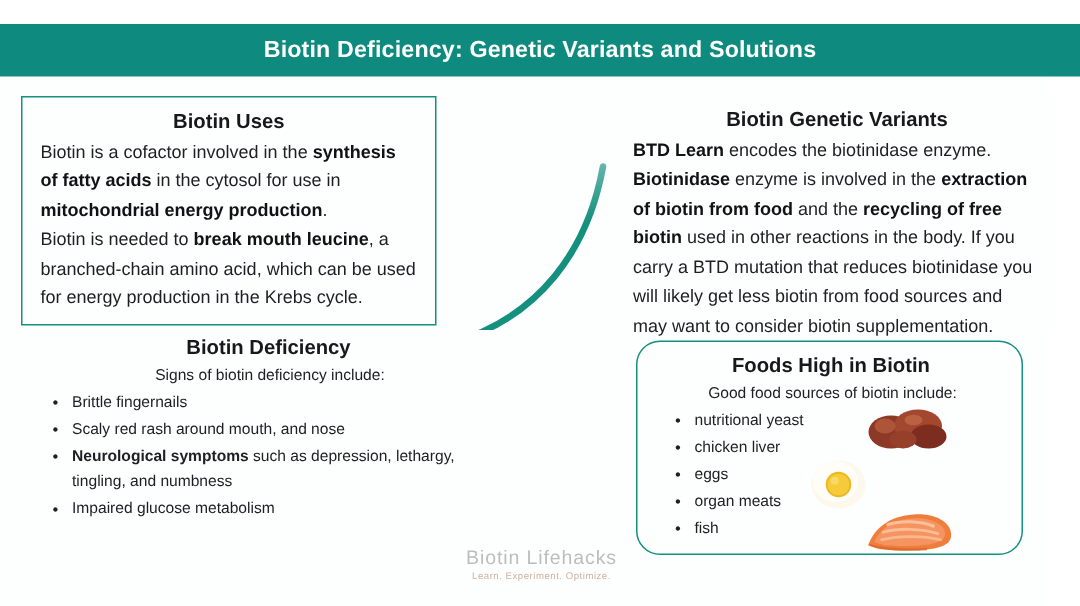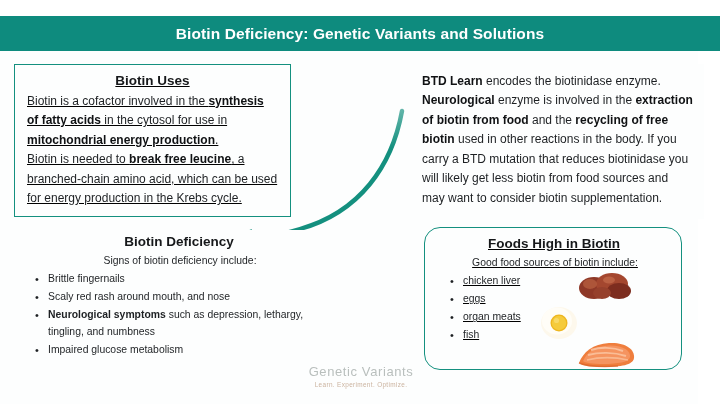--- a/index.html
+++ b/index.html
@@ -41,21 +41,20 @@
   }
 
   
   .panel {
     position: absolute;
     box-sizing: border-box;
     background: #fdfefe;
   }
   .panel.bordered {
     border: 1.6px solid #14907f;
-    text-decoration: underline;
   }
   .panel-title {
     text-align: center;
     font-size: 13.5px;
     font-weight: bold;
     color: #16181a;
     margin: 0 0 2px 0;
     line-height: 1.25;
   }
   .body-text {
@@ -69,21 +68,21 @@
   #box-biotin-uses {
     left: 14px; top: 48px; width: 277px; height: 153px;
     padding: 8px 12px 6px 12px;
   }
   #box-genetic-variants {
     left: 412px; top: 48px; width: 292px; height: 155px;
     padding: 8px 10px 6px 10px;
     border: none;
   }
   #box-deficiency {
-    left: 14px; top: 214px; width: 330px; height: 150px;
+    left: 14px; top: 204px; width: 330px; height: 150px;
     padding: 4px 8px 4px 8px;
     border: none;
   }
   #box-foods {
     left: 424px; top: 211px; width: 258px; height: 143px;
     padding: 8px 10px 6px 12px;
     border-radius: 16px;
   }
 
   
@@ -175,45 +174,47 @@
       </linearGradient>
     </defs>
     <path d="M 402 95 C 392 150, 360 196, 300 213 C 280 219, 262 222, 248 223" fill="none" stroke="url(#arrowFade)" stroke-width="4.4" stroke-linecap="round"></path>
     <path d="M 226 223 L 252 213 L 248 223 L 252 233 Z" fill="#14907f"></path>
   </svg>
 
   <div class="panel bordered" id="box-biotin-uses" style="border-color: rgb(20, 144, 127);">
     <div class="panel-title">Biotin Uses</div>
     <div class="body-text">
         <div>Biotin is a cofactor involved in the <b>synthesis of fatty acids</b> in the cytosol for use in <b>mitochondrial energy production</b>.</div>
-        <div>Biotin is needed to <b>break free leucine</b>, a branched-chain amino acid, which can be used for energy production in the Krebs cycle.</div>
+        <div>Biotin is needed to <b>break mouth leucine</b>, a branched-chain amino acid, which can be used for energy production in the Krebs cycle.</div>
       </div>
   </div>
 
   <div class="panel" id="box-genetic-variants">
+    <div class="panel-title">Biotin Genetic Variants</div>
     <div class="body-text">
-        <div><b>BTD Learn</b> encodes the biotinidase enzyme. <b>Neurological</b> enzyme is involved in the <b>extraction of biotin from food</b> and the <b>recycling of free biotin</b> used in other reactions in the body. If you carry a BTD mutation that reduces biotinidase you will likely get less biotin from food sources and may want to consider biotin supplementation.</div>
+        <div><b>BTD Learn</b> encodes the biotinidase enzyme. <b>Biotinidase</b> enzyme is involved in the <b>extraction of biotin from food</b> and the <b>recycling of free biotin</b> used in other reactions in the body. If you carry a BTD mutation that reduces biotinidase you will likely get less biotin from food sources and may want to consider biotin supplementation.</div>
       </div>
   </div>
 
   <div class="panel" id="box-deficiency">
     <div class="panel-title">Biotin Deficiency</div>
     <div class="intro-line">Signs of biotin deficiency include:</div>
     <ul class="bullets">
         <li>Brittle fingernails</li>
         <li>Scaly red rash around mouth, and nose</li>
         <li><b>Neurological symptoms</b> such as depression, lethargy, tingling, and numbness</li>
         <li>Impaired glucose metabolism</li>
       </ul>
   </div>
 
   <div class="panel bordered" id="box-foods" style="border-color: rgb(20, 144, 127);">
     <div class="panel-title">Foods High in Biotin</div>
     <div class="intro-line">Good food sources of biotin include:</div>
     <ul class="bullets">
+        <li>nutritional yeast</li>
         <li>chicken liver</li>
         <li>eggs</li>
         <li>organ meats</li>
         <li>fish</li>
       </ul>
 
     <svg class="food-art" id="art-liver" viewBox="0 0 62 34">
       <ellipse cx="22" cy="18" rx="15" ry="11" fill="#8e3827"></ellipse>
       <ellipse cx="40" cy="14" rx="16" ry="11" fill="#a4472f"></ellipse>
       <ellipse cx="47" cy="21" rx="12" ry="8" fill="#7d2d1f"></ellipse>
@@ -234,17 +235,17 @@
       <path d="M6 27 C10 16, 20 8, 36 7 C52 6, 62 13, 61 22 C60 29, 48 31, 30 31 C18 31, 9 30, 6 27 Z" fill="#ef7e3d"></path>
       <path d="M10 25 C14 16, 23 10, 36 9.5 C50 9, 58 15, 57 21 C56 26, 45 28, 30 28 C20 28, 12 27, 10 25 Z" fill="#f59460"></path>
       <path d="M18 14 C27 11, 40 11, 50 15" stroke="#fbc7a4" stroke-width="2" fill="none" opacity="0.85"></path>
       <path d="M15 19 C26 16, 41 16, 53 20" stroke="#fbc7a4" stroke-width="1.9" fill="none" opacity="0.8"></path>
       <path d="M14 24 C26 21, 42 21, 55 24" stroke="#fbc7a4" stroke-width="1.7" fill="none" opacity="0.7"></path>
       <path d="M6 27 C14 30, 30 31, 45 30" stroke="#d9632a" stroke-width="1.6" fill="none" opacity="0.7"></path>
     </svg>
   </div>
 
   <div id="logo">
-    <div class="logo-name" style="color: rgb(185, 191, 189);">Genetic Variants</div>
+    <div class="logo-name" style="color: rgb(185, 191, 189);">Biotin Lifehacks</div>
     <div class="logo-tagline" style="color: rgb(203, 179, 159);">Learn. Experiment. Optimize.</div>
   </div>
 
 </div>
 
 </body></html>

